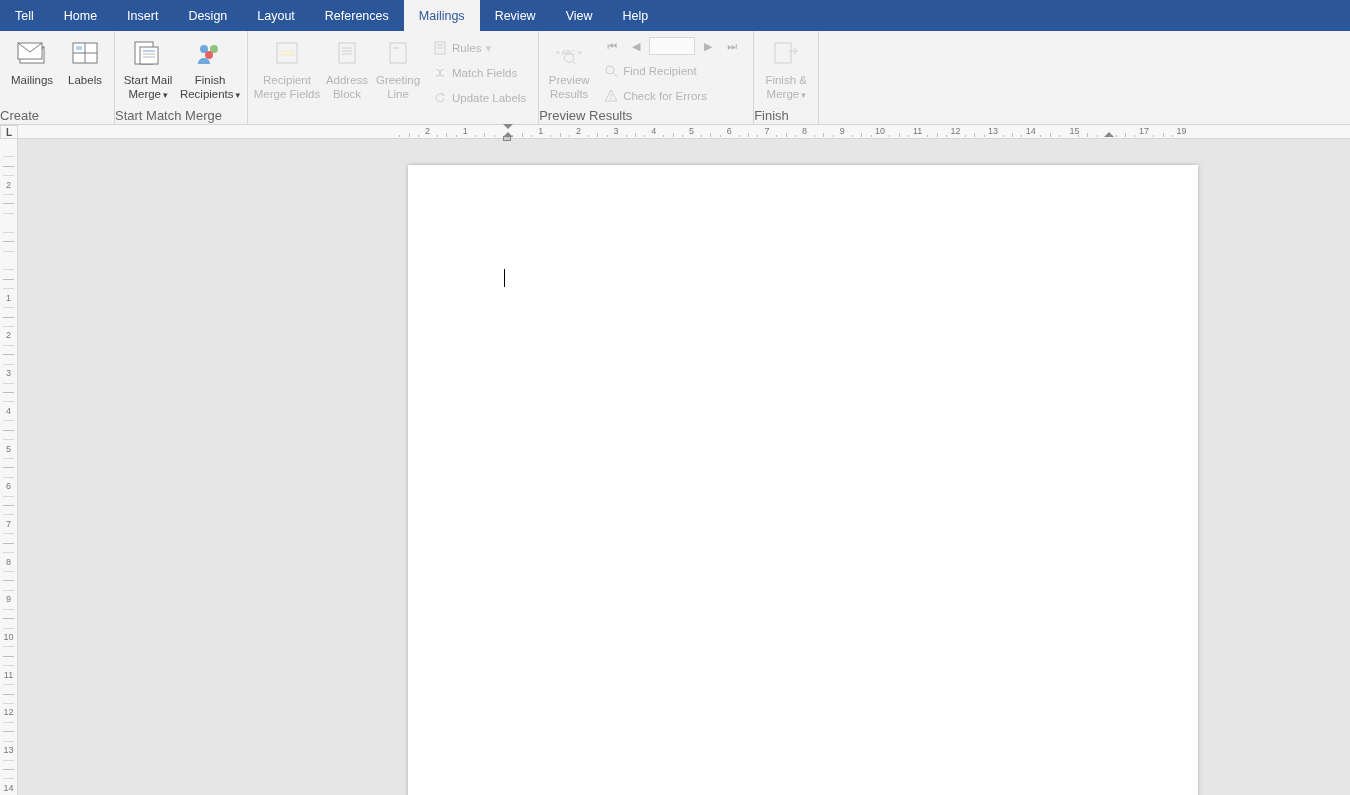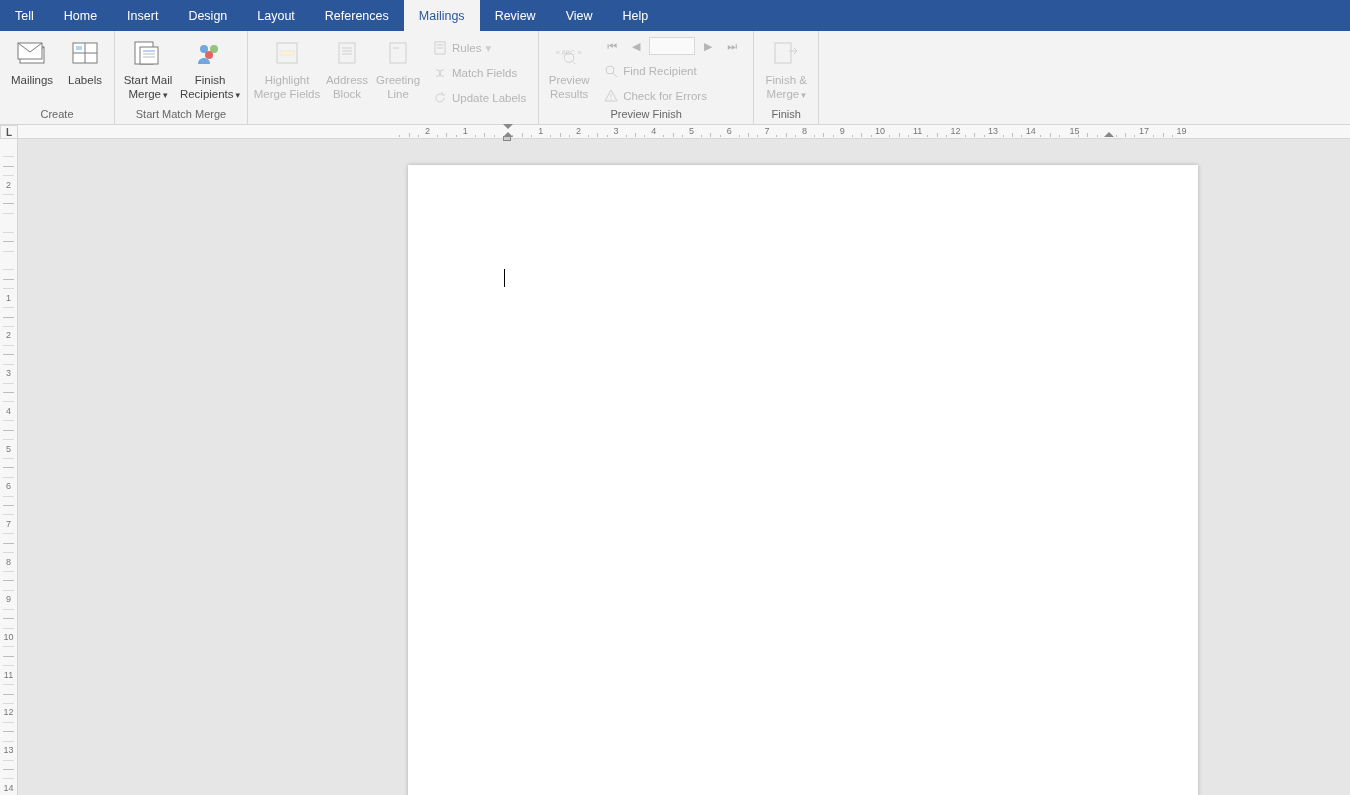--- a/index.html
+++ b/index.html
@@ -10,21 +10,21 @@
   .tab { padding: 0 15px; display: flex; align-items: center; cursor: pointer; }
   .tab.active { background: #f3f3f3; color: #2b579a; }
   .tellme-wrap { display: flex; align-items: center; margin-left: 10px; gap: 8px; }
   .tellme-input { border: none; background: transparent; outline: none; color: #fff; font-size: 12.5px; width: 250px; }
   .tellme-input::placeholder { color: #e5e5e5; }
 
   
   .ribbon { height: 94px; background: #f3f3f3; border-bottom: 1px solid #d6d6d6; display: flex; }
   .group { border-right: 1px solid #d6d6d6; display: flex; flex-direction: column; }
   .group-content { flex: 1; display: flex; align-items: flex-start; padding: 4px 4px 0 4px; }
-  .group-label { height: 16px; text-align: center; font-size: 11px; color: #666; padding-bottom: 2px; }
+  .group-label { height: 16px; text-align: left; font-size: 13px; color: #666; padding-bottom: 2px; }
 
   .big-btn { width: 64px; height: 72px; display: flex; flex-direction: column; align-items: center; justify-content: flex-start; padding-top: 2px; text-align: center; line-height: 14px; font-size: 11.5px; color: #444; cursor: pointer; }
   .big-btn.disabled { color: #b5b5b5; cursor: default; }
   .big-btn .ico { width: 32px; height: 32px; margin-bottom: 4px; display:flex; align-items:center; justify-content:center; }
   .big-btn .lbl { display: block; }
   .big-btn .caret { font-size: 9px; margin-left: 2px; display:inline-block; }
 
   .mini-col { display: flex; flex-direction: column; gap: 3px; justify-content: center; padding: 2px 4px 0 4px; }
   .mini-btn { height: 22px; display: flex; align-items: center; font-size: 11.5px; color: #b5b5b5; gap: 4px; cursor: default; padding: 0 4px; white-space: nowrap; }
   .mini-btn .mico { width: 16px; height: 16px; display:inline-flex; align-items:center; justify-content:center; }
@@ -136,21 +136,21 @@
 
   <div class="group">
     <div class="group-content">
       <div class="big-btn disabled" style="width:70px">
         <span class="ico">
           <svg width="32" height="28" viewBox="0 0 32 28">
               <rect x="6" y="4" width="20" height="20" fill="none" stroke="#cfcfcf"></rect>
               <rect x="9" y="12" width="14" height="4" fill="#fff2cc" stroke="#e8e8e8"></rect>
             </svg>
         </span>
-        <span class="lbl">Highlight</span>
+        <span class="lbl">Recipient</span>
         <span class="lbl">Merge Fields</span>
       </div>
       <div class="big-btn disabled" style="width:50px">
         <span class="ico">
           <svg width="32" height="28" viewBox="0 0 32 28">
               <rect x="8" y="4" width="16" height="20" fill="none" stroke="#cfcfcf"></rect>
               <line x1="11" y1="9" x2="21" y2="9" stroke="#cfcfcf"></line>
               <line x1="11" y1="12" x2="21" y2="12" stroke="#cfcfcf"></line>
               <line x1="11" y1="15" x2="21" y2="15" stroke="#cfcfcf"></line>
             </svg>
@@ -238,21 +238,21 @@
               <svg width="14" height="14" viewBox="0 0 14 14">
                 <path d="M7 1l6 11H1z" fill="none" stroke="#cfcfcf"></path>
                 <line x1="7" y1="5" x2="7" y2="8" stroke="#cfcfcf"></line>
                 <circle cx="7" cy="10" r=".7" fill="#cfcfcf"></circle>
               </svg>
             </span>
           <span>Check for Errors</span>
         </div>
       </div>
     </div>
-    <div class="group-label">Preview Finish</div>
+    <div class="group-label">Preview Results</div>
   </div>
 
   <div class="group">
     <div class="group-content">
       <div class="big-btn disabled" style="width:56px">
         <span class="ico">
           <svg width="32" height="28" viewBox="0 0 32 28">
               <rect x="5" y="4" width="16" height="20" fill="none" stroke="#cfcfcf"></rect>
               <path d="M19 12l8 0-3-3m3 3l-3 3" fill="none" stroke="#cfcfcf"></path>
             </svg>

